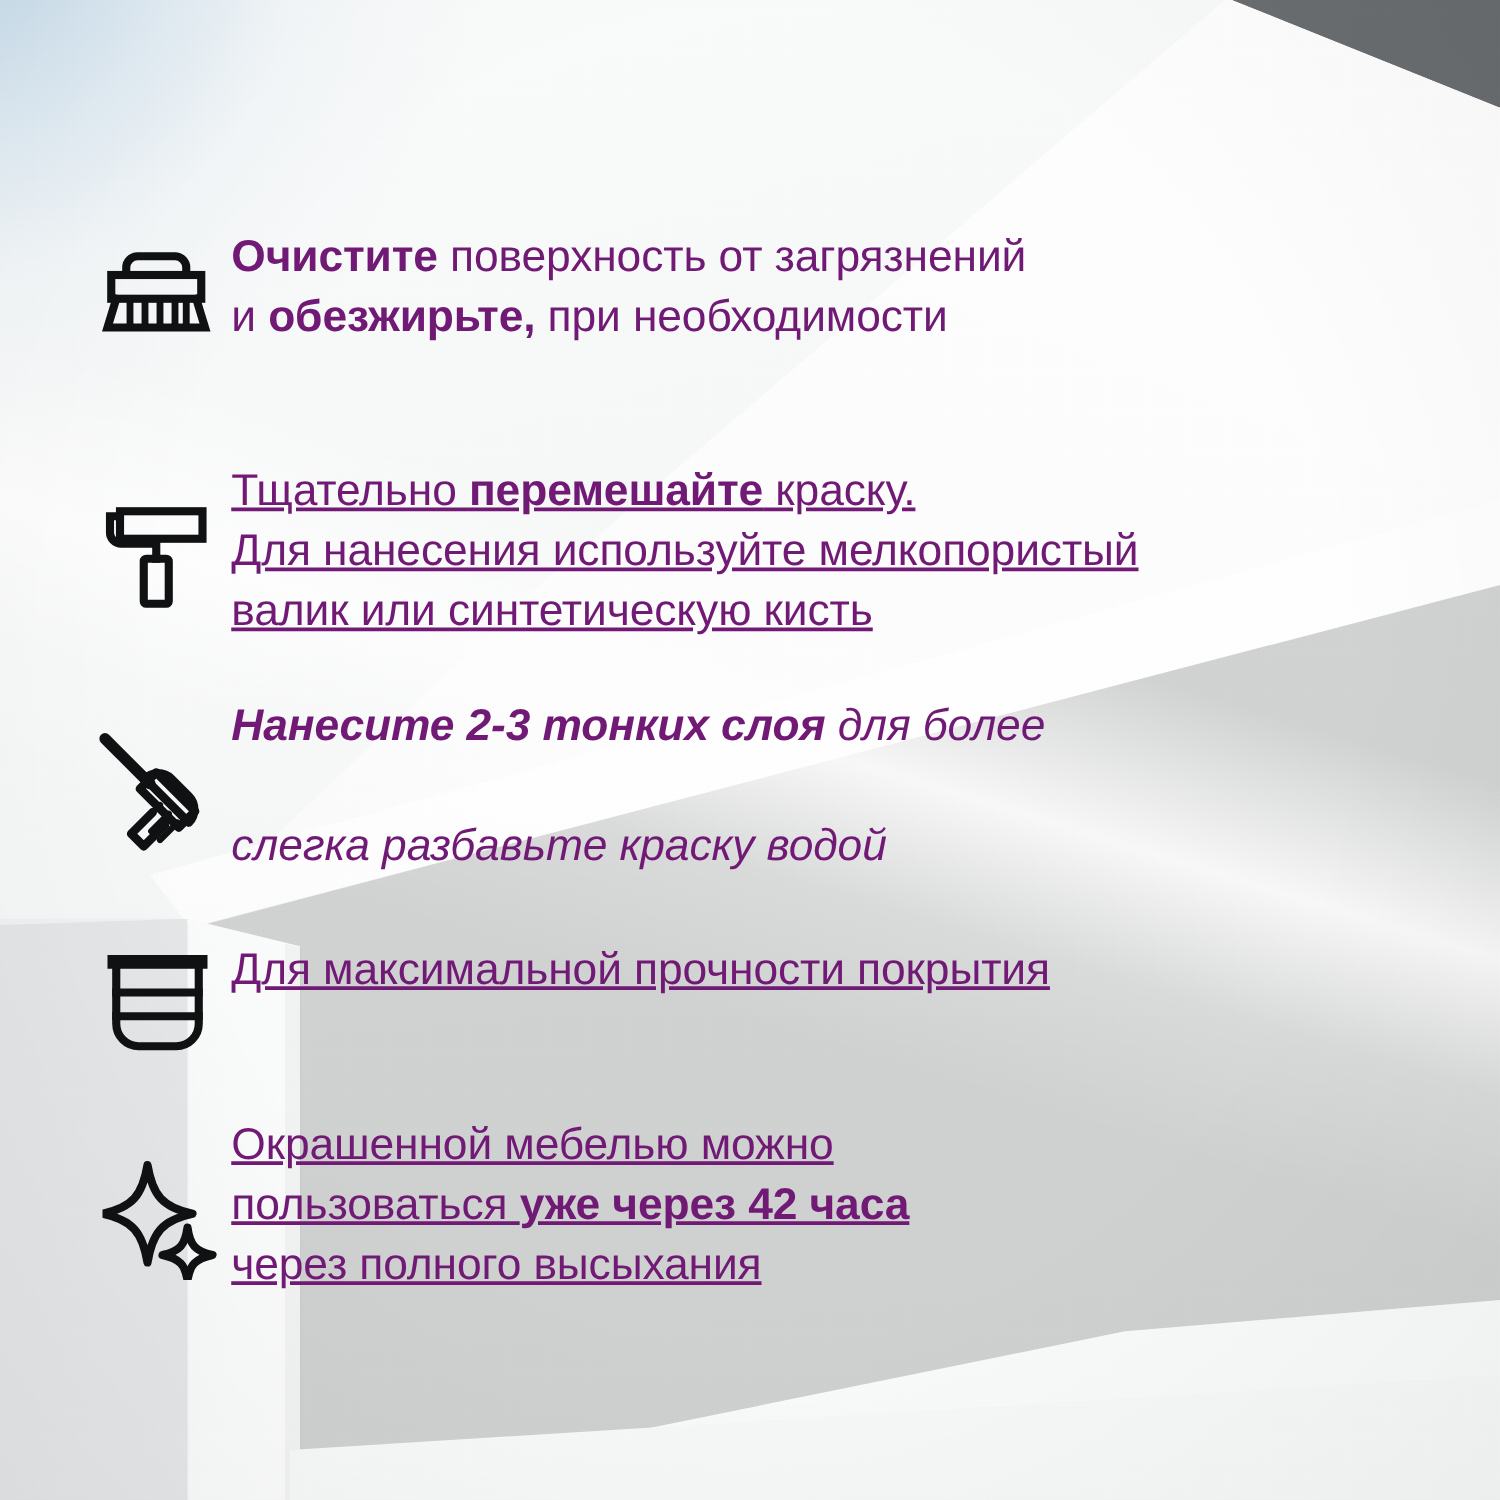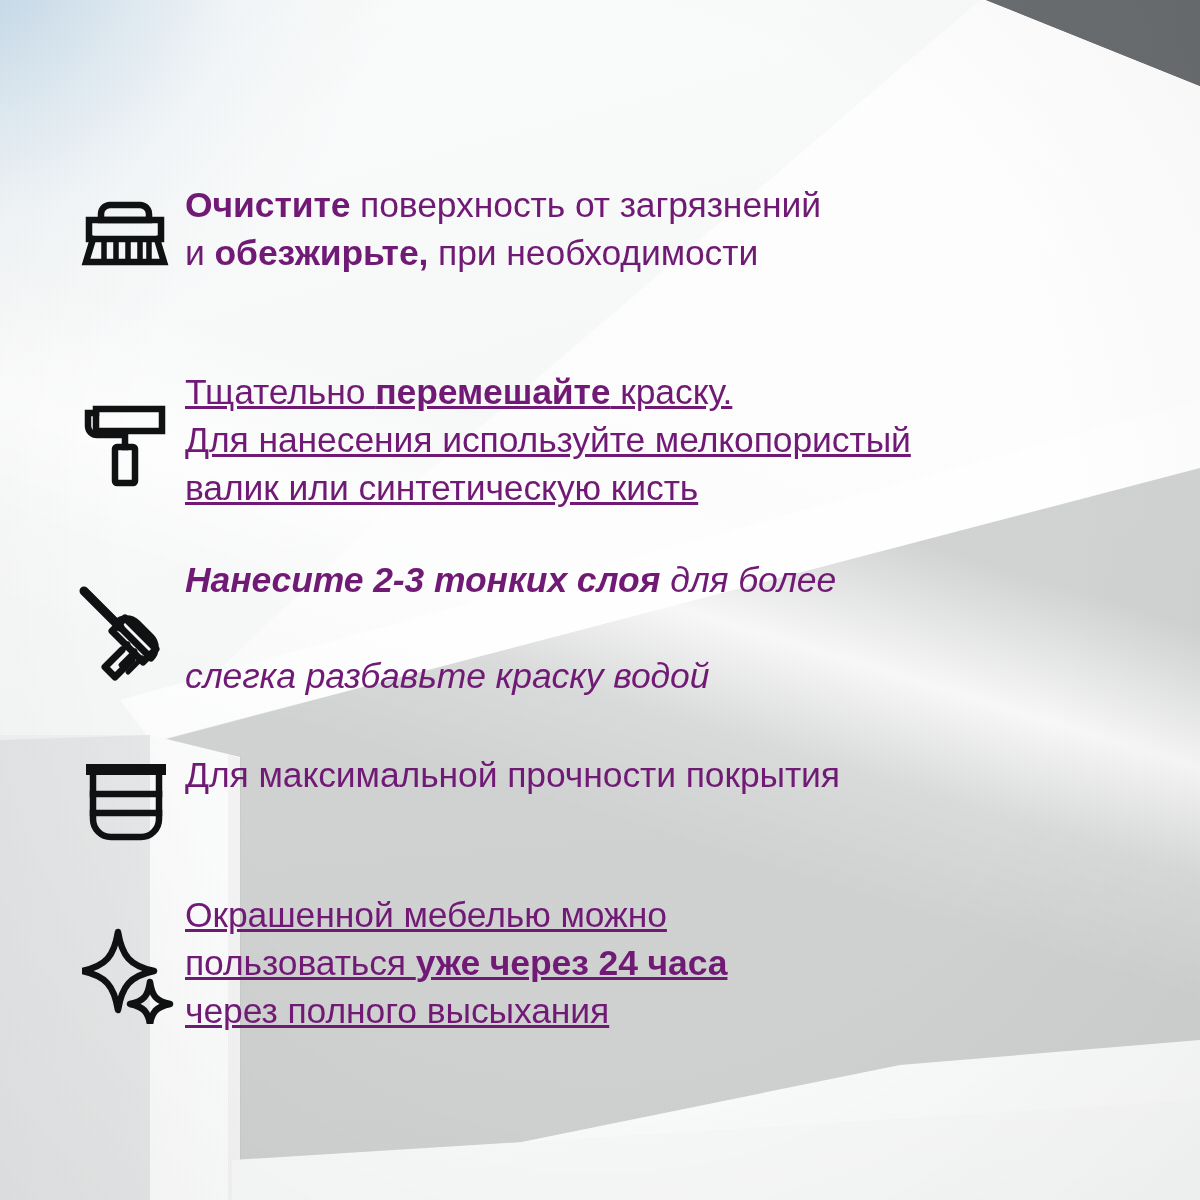--- a/index.html
+++ b/index.html
@@ -143,21 +143,21 @@
   
   #step-1 .step-text{top:181px;}
   #step-1 .step-icon{left:79px;top:186px;width:92px;height:92px;}
 
   #step-2 .step-text{top:368px;text-decoration:underline;}
   #step-2 .step-icon{left:79px;top:400px;width:92px;height:92px;}
 
   #step-3 .step-text{top:556px;font-style:italic;}
   #step-3 .step-icon{left:72px;top:578px;width:104px;height:104px;}
 
-  #step-4 .step-text{top:751px;}
+  #step-4 .step-text{top:751px;text-decoration:underline;}
   #step-4 .step-icon{left:82px;top:752px;width:88px;height:92px;}
 
   #step-5 .step-text{top:891px;text-decoration:underline;}
   #step-5 .step-icon{left:82px;top:928px;width:92px;height:96px;}
 </style>
 </head>
 <body>
 
 <div id="poster">
 
@@ -228,17 +228,17 @@
       <div class="step-text"><span>Для максимальной прочности покрытия</span><br></div>
     </div>
 
     <div class="step" id="step-5">
       <div class="step-icon">
         <svg viewBox="0 0 92 96" width="92" height="96" fill="none" stroke="#101112" stroke-width="6.5" stroke-linejoin="round">
           <path d="M36 4 C40 28 48 38 72 43 C48 48 40 58 36 82 C32 58 24 48 0 43 C24 38 32 28 36 4 Z"></path>
           <path d="M68 54 C70 68 74 73 88 76 C74 79 70 84 68 96 C66 84 62 79 48 76 C62 73 66 68 68 54 Z"></path>
         </svg>
       </div>
-      <div class="step-text"><span>Окрашенной мебелью можно</span><br><span>пользоваться </span><b>уже через 24 часа</b><br><span>через полного высыхания</span></div>
+      <div class="step-text"><span>Окрашенной мебелью можно</span><br><span>пользоваться </span><b>уже через 42 часа</b><br><span>через полного высыхания</span></div>
     </div>
 
   </div>
 </div>
 
 </body></html>

